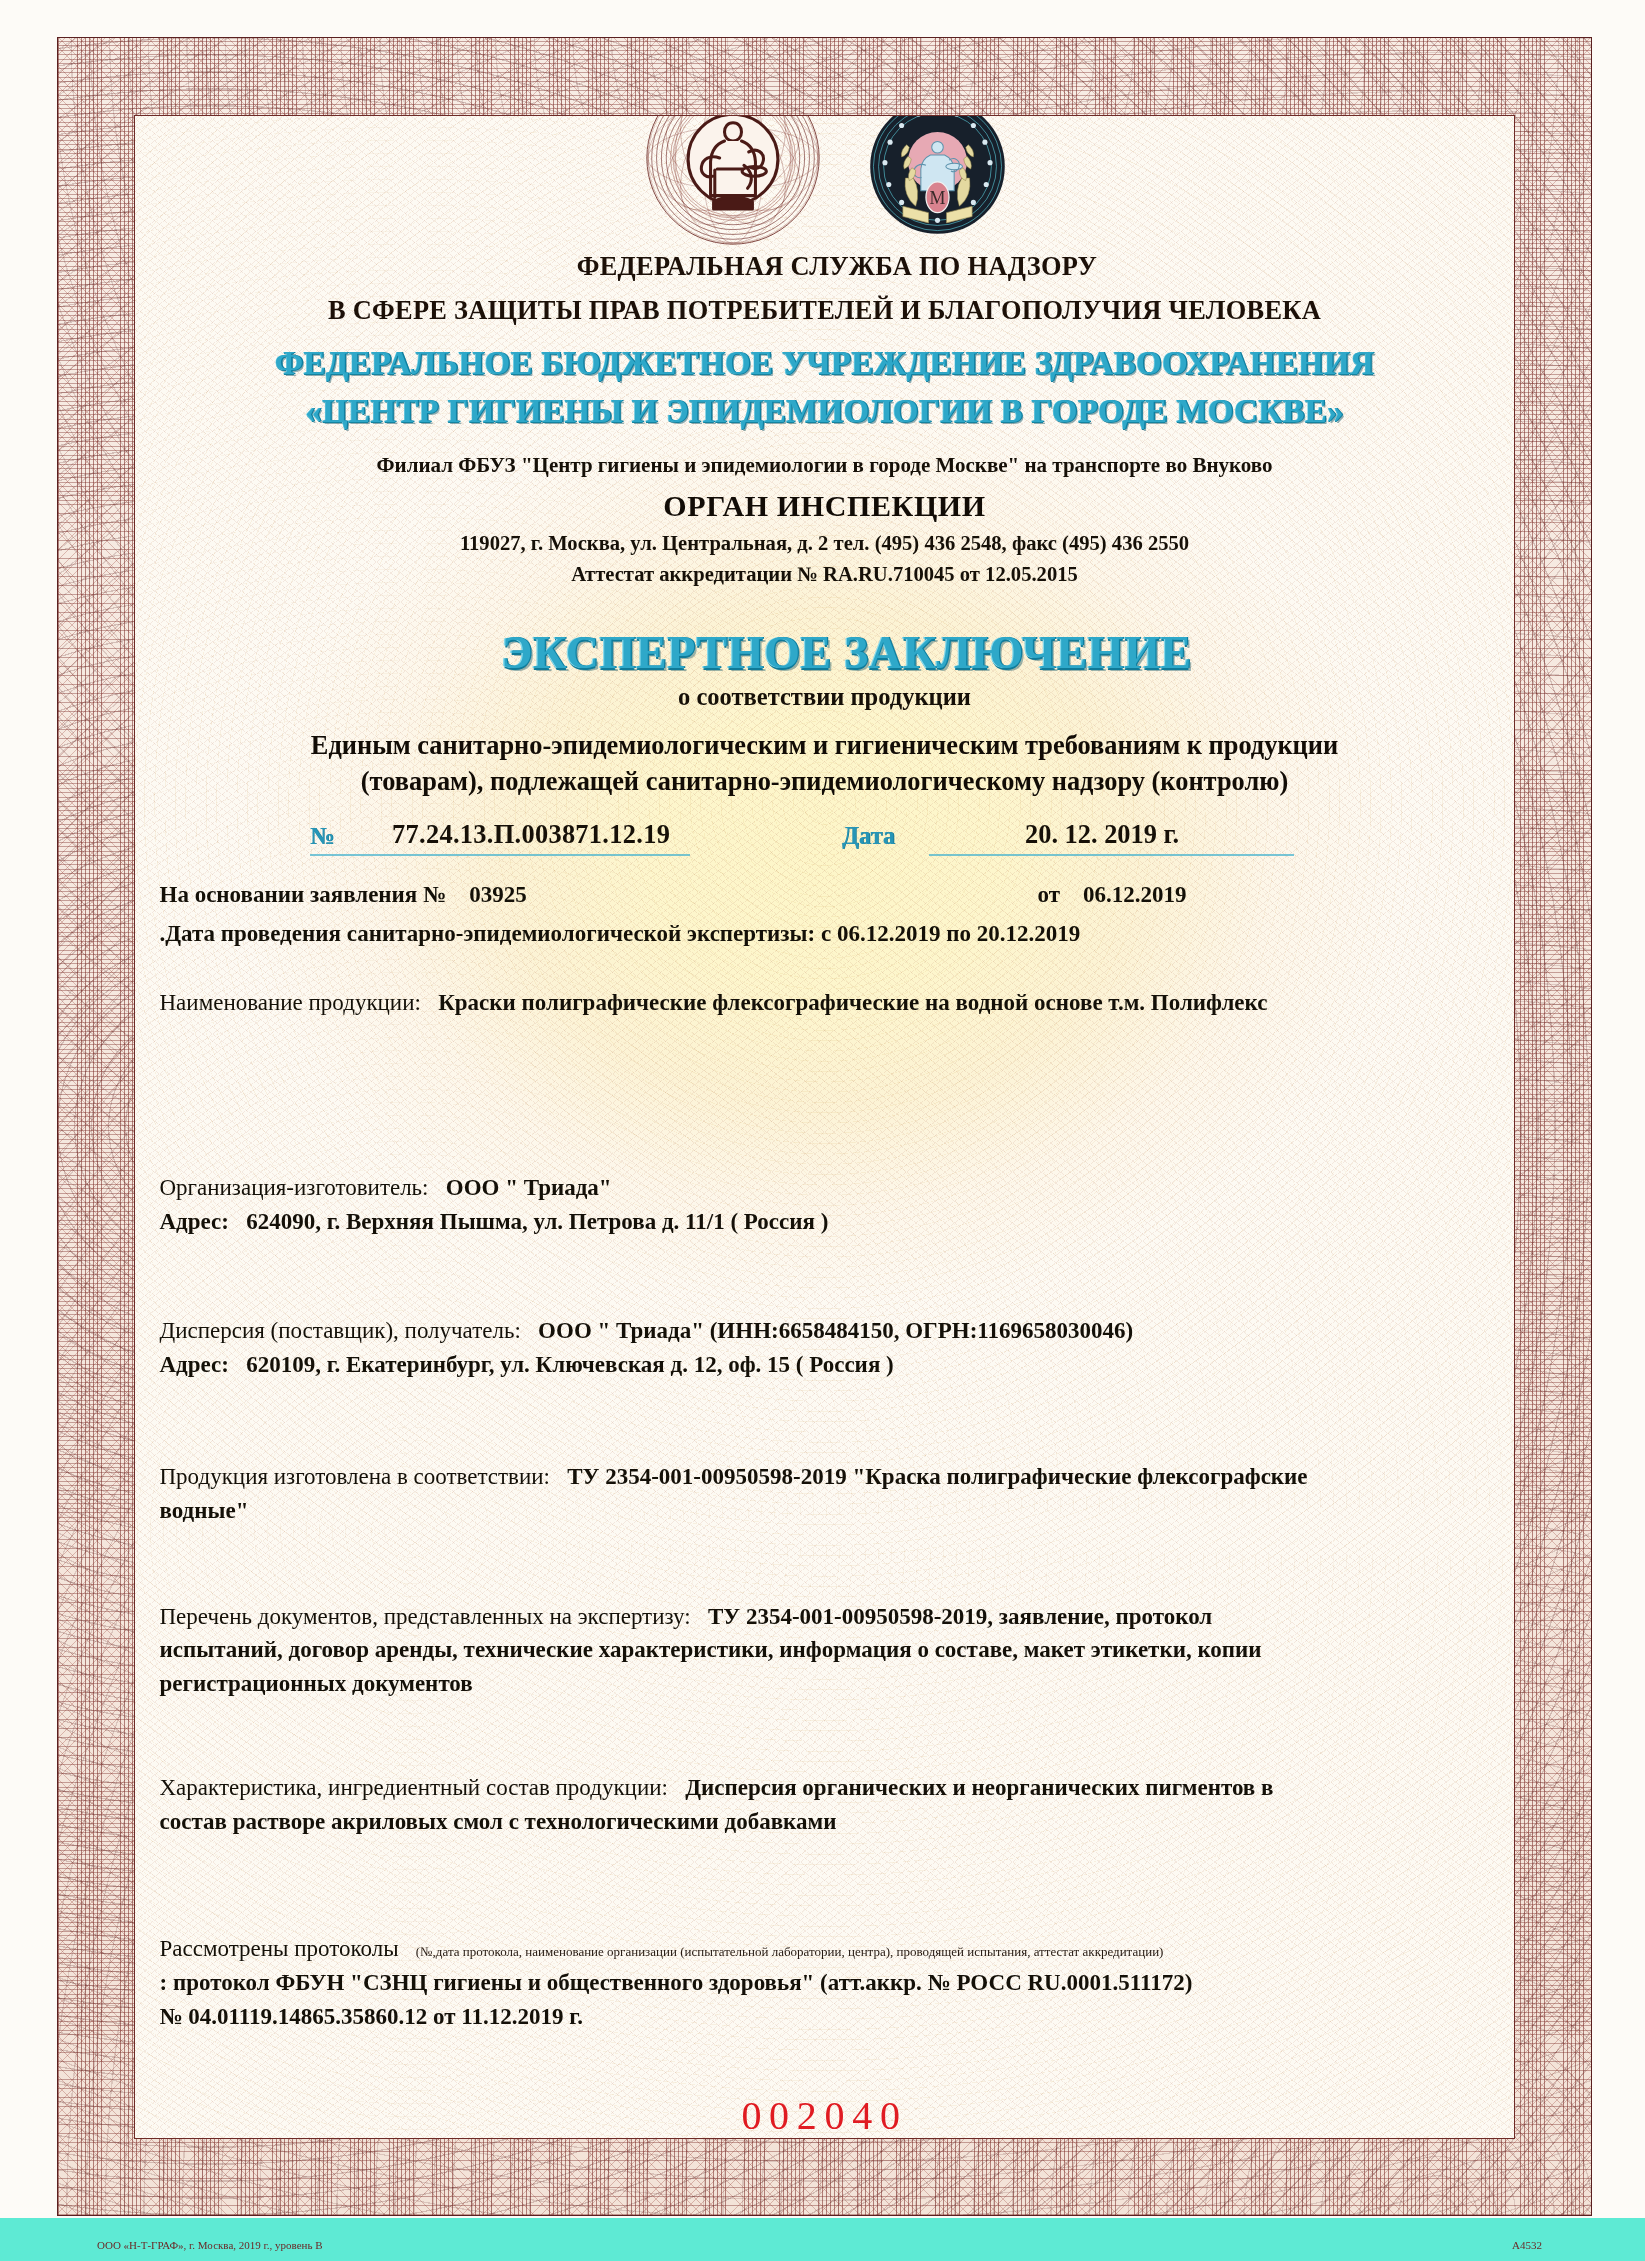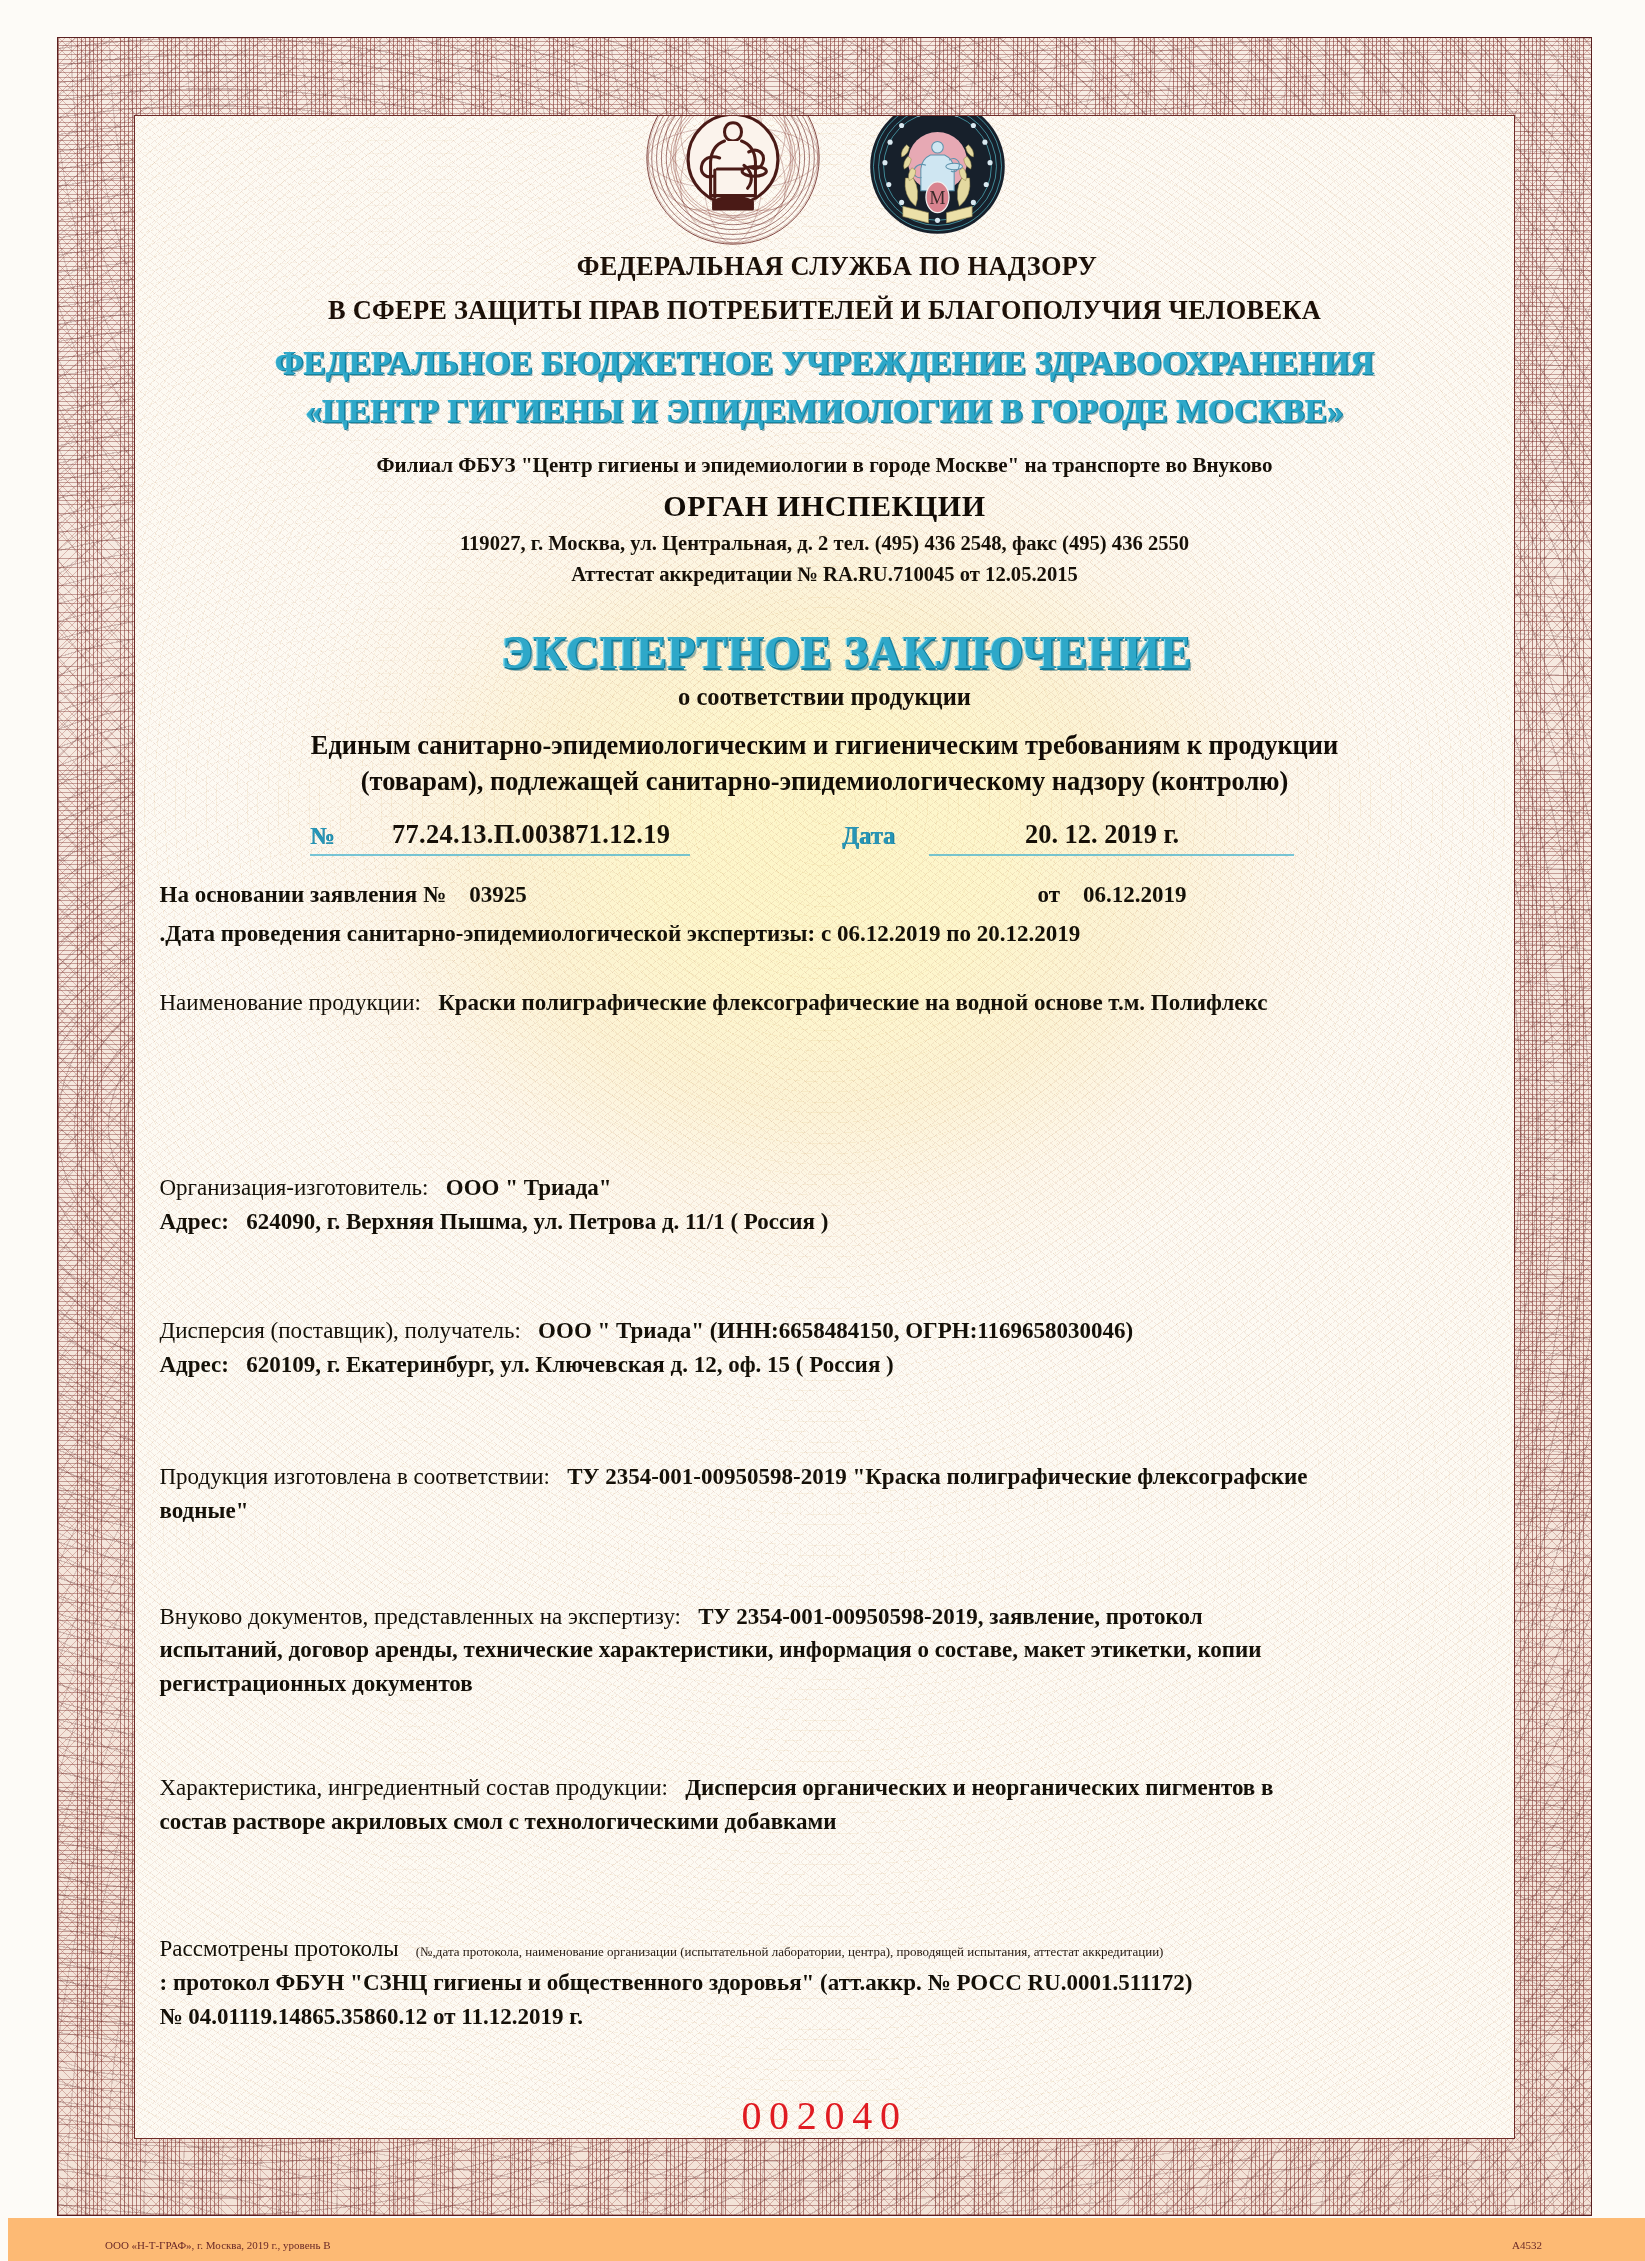--- a/index.html
+++ b/index.html
@@ -175,22 +175,22 @@
     font-size:40px;
     font-weight:normal;
     color:#e01b22;
     letter-spacing:7.7px;
     font-family:"Liberation Serif", serif;
     margin-top:59px;
   }
 
   
   #footer{
-    position:absolute;left:8px;right:0;bottom:0;height:43px;
-    background:#fdba74;
+    position:absolute;left:0;right:0;bottom:0;height:43px;
+    background:#5eead4;
     text-align:center;
   }
   .foot-left{
     position:absolute;left:97px;bottom:10.3px;
     font-size:11px;color:#6b2a28;font-family:"Liberation Serif", serif;
   }
   .foot-right{
     position:absolute;right:103px;bottom:10.3px;
     font-size:11px;color:#6b2a28;font-family:"Liberation Serif", serif;
   }
@@ -378,21 +378,21 @@
       <div class="block">
         <span class="lead">Продукция изготовлена в соответствии:</span>
         <span>&nbsp;</span>
         <span>ТУ 2354-001-00950598-2019 "Краска полиграфические флексографские</span>
       </div>
       <div class="block">водные"</div>
 
       <div style="height:72px"></div>
 
       <div class="block">
-        <span class="lead"> Внуково документов, представленных на экспертизу:</span>
+        <span class="lead"> Перечень документов, представленных на экспертизу:</span>
         <span>&nbsp;</span>
         <span>ТУ 2354-001-00950598-2019, заявление, протокол</span>
       </div>
       <div class="block">испытаний, договор аренды, технические характеристики, информация о составе, макет этикетки, копии</div>
       <div class="block">регистрационных документов</div>
 
       <div style="height:71px"></div>
 
       <div class="block">
         <span class="lead">Характеристика, ингредиентный состав продукции:</span>

